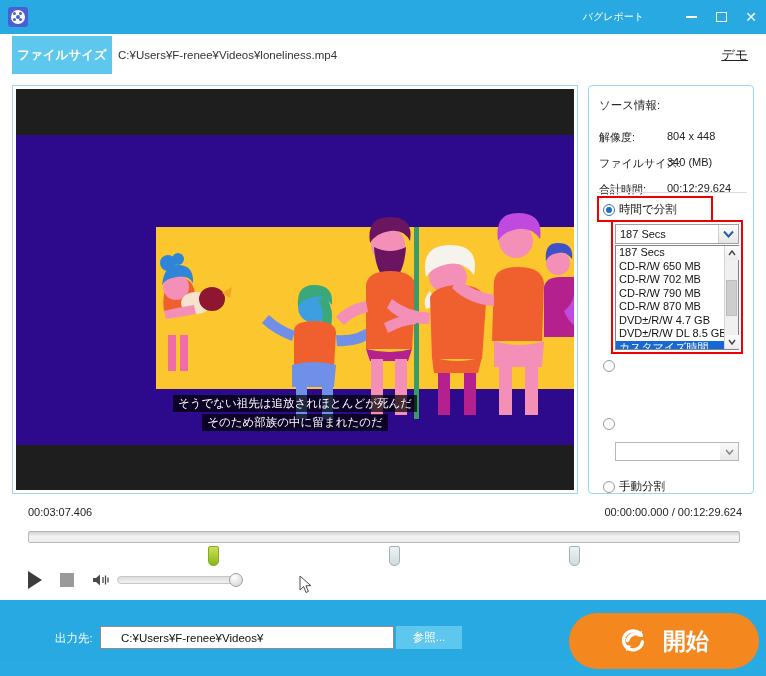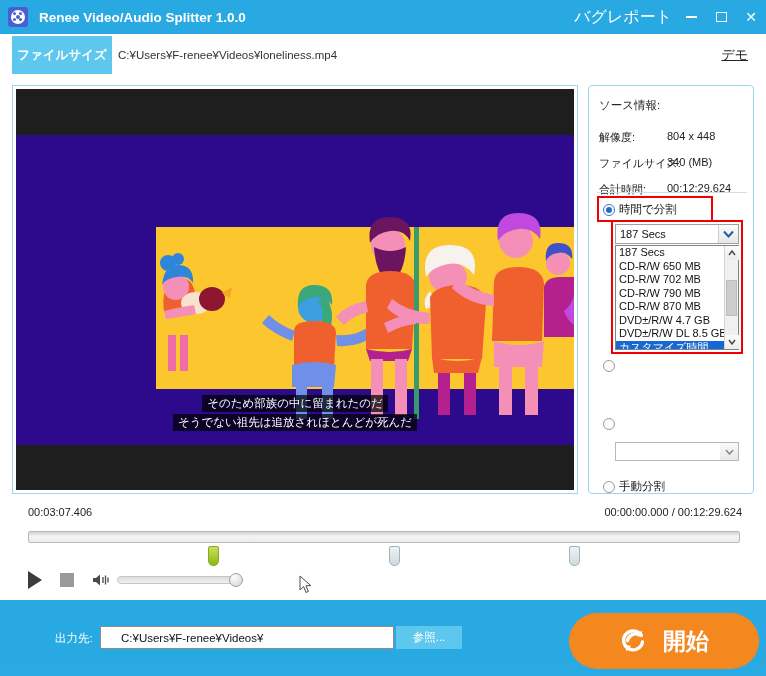--- a/index.html
+++ b/index.html
@@ -37,21 +37,21 @@
     box-shadow: 6px 0 0 #4a5fd4, 0 6px 0 #4a5fd4, 6px 6px 0 #4a5fd4;
   }
   #app-title {
     color: #ffffff; font-size: 13.5px; font-weight: bold;
     margin-left: 11px; white-space: nowrap;
   }
   #win-right {
     margin-left: auto; display: flex; align-items: center; height: 34px;
   }
   #bug-report {
-    color: #ffffff; font-size: 16px; white-space: nowrap; margin-right: 4px;
+    color: #ffffff; font-size: 10px; white-space: nowrap; margin-right: 32px;
     cursor: pointer;
     text-align: center;
   }
   .winbtn {
     width: 30px; height: 34px; display: flex;
     align-items: center; justify-content: center;
     color: #fff; font-size: 14px; cursor: pointer;
   }
   .winbtn .bar-min { width: 11px; height: 1.5px; background: #fff; }
   .winbtn .box-max { width: 11px; height: 10px; border: 1.6px solid #fff; }
@@ -321,21 +321,20 @@
   #start-icon { margin-right: 14px; display: flex; }
   #start-label { color: #fff; font-size: 23px; font-weight: bold; }
 </style>
 </head>
 <body>
 
 <div id="titlebar">
   <div id="app-icon">
     <div class="reel"></div>
   </div>
-  <div id="app-title">Renee Video/Audio Splitter 1.0.0</div>
   <div id="win-right">
     <div id="bug-report">バグレポート</div>
     <div class="winbtn">
         <span class="bar-min"></span>
       </div>
     <div class="winbtn">
         <span class="box-max"></span>
       </div>
     <div class="winbtn">✕</div>
   </div>
@@ -406,22 +405,22 @@
           <rect x="509" y="232" width="13" height="48" fill="#f48fb8"></rect>
           <path d="M478 160 q-22 -4 -36 -16 l-6 9 q16 16 42 18z" fill="#f48fb8"></path>
 
           <circle cx="542" cy="128" r="12" fill="#f48fb8"></circle>
           <path d="M530 126 q-2 -18 12 -18 q16 0 14 16 q-6 -8 -14 -6 q-9 1 -12 8z" fill="#3f51c6"></path>
           <path d="M528 152 q2 -10 16 -10 l14 0 l0 60 l-30 0z" fill="#b5208f"></path>
           <path d="M548 176 q8 -6 10 -16 l0 30 q-6 -4 -10 -14z" fill="#c04ae0"></path>
         </svg>
 
         <div id="subtitles">
+          <div class="sub-line">そうでない祖先は追放されほとんどが死んだ</div>
           <div class="sub-line">そのため部族の中に留まれたのだ</div>
-          <div class="sub-line">そうでない祖先は追放されほとんどが死んだ</div>
         </div>
       </div>
     </div>
   </div>
 
   <div id="options-panel">
 
     <div id="source-info">
       <div class="info-title">ソース情報:</div>
       <div class="info-row">

